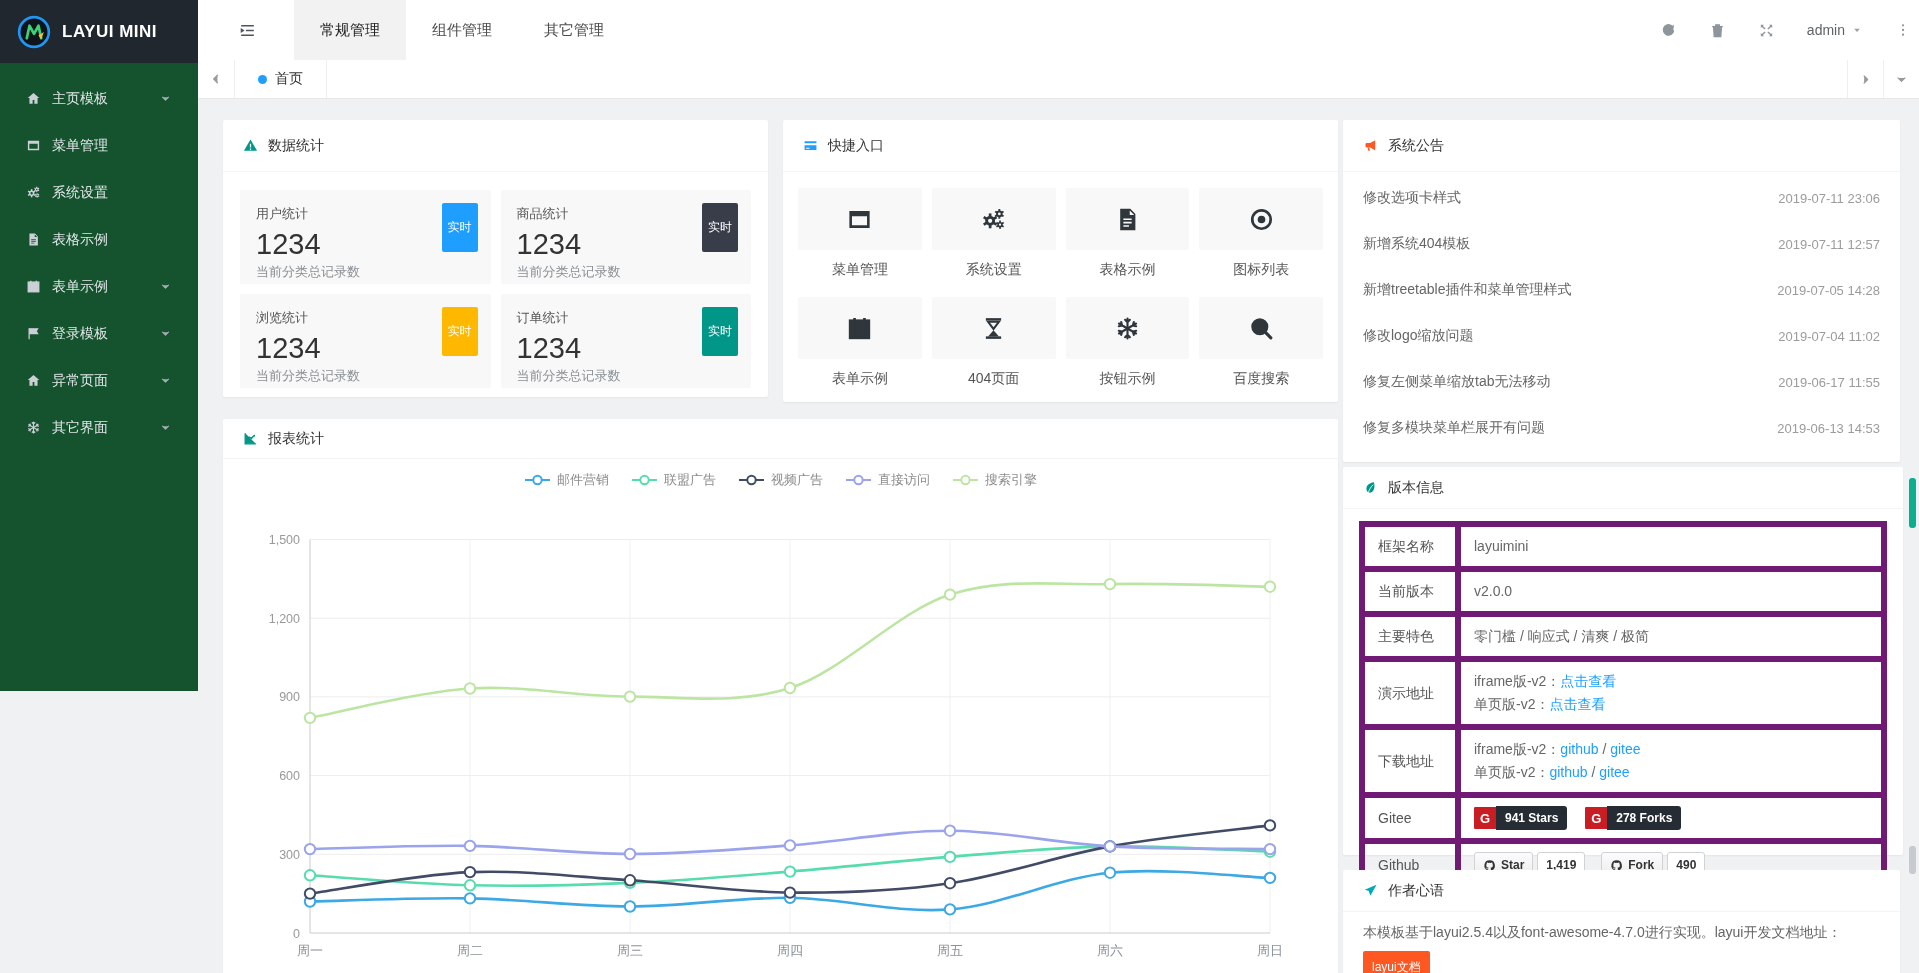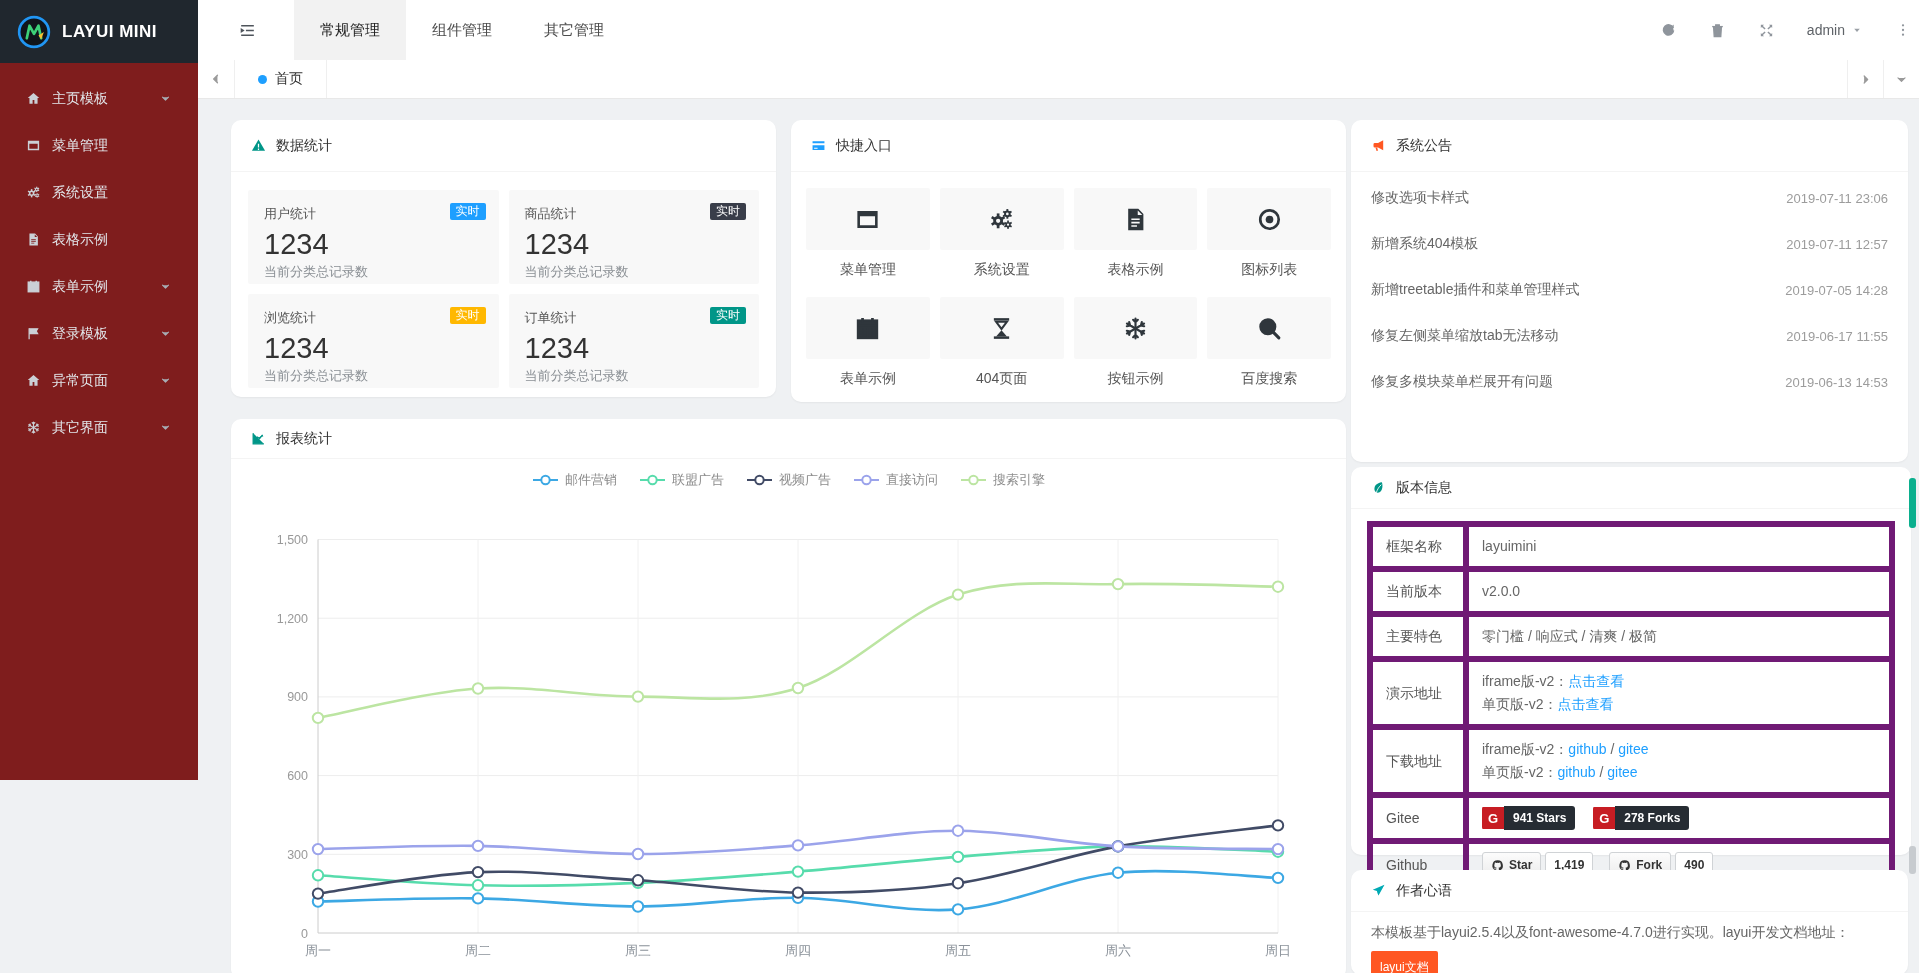--- a/index.html
+++ b/index.html
@@ -1,21 +1,21 @@
 <!DOCTYPE html>
 <html><head>
 <meta charset="utf-8">
 <style>
   * { margin:0; padding:0; box-sizing:border-box; }
   html,body { width:1919px; height:973px; overflow:hidden;
     font-family:"Liberation Sans","DejaVu Sans",sans-serif; background:#EFF1F3; }
   .icon svg{ width:1em; height:1em; display:block; fill:currentColor; }
 
   
-  .sidebar{ position:absolute; left:0; top:0; width:198px; height:780px; background:#7f1d1d; z-index:5;}
+  .sidebar{ position:absolute; left:0; top:0; width:198px; height:691px; background:#14532d; z-index:5;}
   .logo{ height:63px; background:#20272E; display:flex; align-items:center; padding-left:16px; gap:10px;}
   .logo-text{ color:#fff; font-size:17px; font-weight:bold; letter-spacing:.5px;}
   .menu{ padding-top:12px;}
   .mitem{ height:47px; display:flex; align-items:center; padding:0 16px 0 26px; color:#E2E6EA; font-size:14px; cursor:pointer;}
   .mitem .icon{ font-size:15px; margin-right:11px; color:#CBD0D6;}
   .mitem .lab{ flex:1;}
   .mitem .arrow{ font-size:11px; color:#A8AEB5;}
 
   
   .header{ position:absolute; left:198px; top:0; right:0; height:60px; background:#fff;}
@@ -31,32 +31,32 @@
   
   .tabbar{ position:absolute; left:198px; top:60px; right:0; height:39px; background:#fff; border-bottom:1px solid #E8E8E8; display:flex; align-items:stretch;}
   .tb-left{ width:37px; border-right:1px solid #EFEFEF; display:flex; align-items:center; justify-content:center; color:#9a9a9a; font-size:14px; cursor:pointer;}
   .tb-tab{ width:92px; border-right:1px solid #EFEFEF; display:flex; align-items:center; justify-content:center; gap:8px; font-size:14px; color:#333; cursor:pointer; background:#fff;}
   .tb-dot{ width:9px; height:9px; border-radius:50%; background:#1E9FFF;}
   .tb-spacer{ flex:1;}
   .tb-btn{ width:36px; border-left:1px solid #EFEFEF; display:flex; align-items:center; justify-content:center; color:#9a9a9a; font-size:13px; cursor:pointer;}
 
   
   .content{ position:absolute; left:198px; top:100px; right:0; bottom:0; background:#EFF1F3; overflow:hidden;}
-  .card{ position:absolute; background:#fff; border-radius:10px; box-shadow:0 1px 2px rgba(0,0,0,.05);margin-left:8px;}
+  .card{ position:absolute; background:#fff; border-radius:2px; box-shadow:0 1px 2px rgba(0,0,0,.05);}
   .card-head{ display:flex; align-items:center; gap:10px; padding:0 20px; font-size:14px; color:#333; border-bottom:1px solid #F4F4F4;}
   .h52{ height:52px;} .h42{ height:42px;}
   .ci{ font-size:15px;}
 
   
   .sgrid{ display:grid; grid-template-columns:1fr 1fr; gap:10px; padding:18px 17px;}
   .scard{ position:relative; background:#F8F8F8; height:94px; padding:15px 16px; border-radius:2px;}
   .scard .slab{ font-size:13px; color:#565656;}
   .scard .snum{ font-size:29px; color:#333; margin-top:4px; line-height:34px;}
   .scard .sdesc{ font-size:13px; color:#8A8F94; margin-top:2px;}
-  .sbadge{ position:absolute; top:13px; right:13px; color:#fff; font-size:12px; padding:0 6px; border-radius:2px;}
+  .sbadge{ position:absolute; top:13px; right:13px; color:#fff; font-size:12px; padding:16px 6px; border-radius:2px;}
 
   
   .scut{ display:grid; grid-template-columns:repeat(4,1fr); gap:18px 10px; padding:16px 15px;}
   .sc-item{ text-align:center; cursor:pointer;}
   .sc-box{ height:62px; background:#F8F8F8; display:flex; align-items:center; justify-content:center; color:#2F363C; font-size:27px; border-radius:2px;}
   .sc-lab{ margin-top:11px; font-size:14px; color:#555;}
 
   
   .an-list{ padding-top:3px;}
   .an-row{ height:46px; display:flex; align-items:center; justify-content:space-between; padding:0 20px; cursor:pointer;}
@@ -527,20 +527,24 @@
           <span class="t">修改选项卡样式</span>
           <span class="d">2019-07-11 23:06</span>
         </div>
         <div class="an-row">
           <span class="t">新增系统404模板</span>
           <span class="d">2019-07-11 12:57</span>
         </div>
         <div class="an-row">
           <span class="t">新增treetable插件和菜单管理样式</span>
           <span class="d">2019-07-05 14:28</span>
+        </div>
+        <div class="an-row">
+          <span class="t">修改logo缩放问题</span>
+          <span class="d">2019-07-04 11:02</span>
         </div>
         <div class="an-row">
           <span class="t">修复左侧菜单缩放tab无法移动</span>
           <span class="d">2019-06-17 11:55</span>
         </div>
         <div class="an-row">
           <span class="t">修复多模块菜单栏展开有问题</span>
           <span class="d">2019-06-13 14:53</span>
         </div>
       </div>

